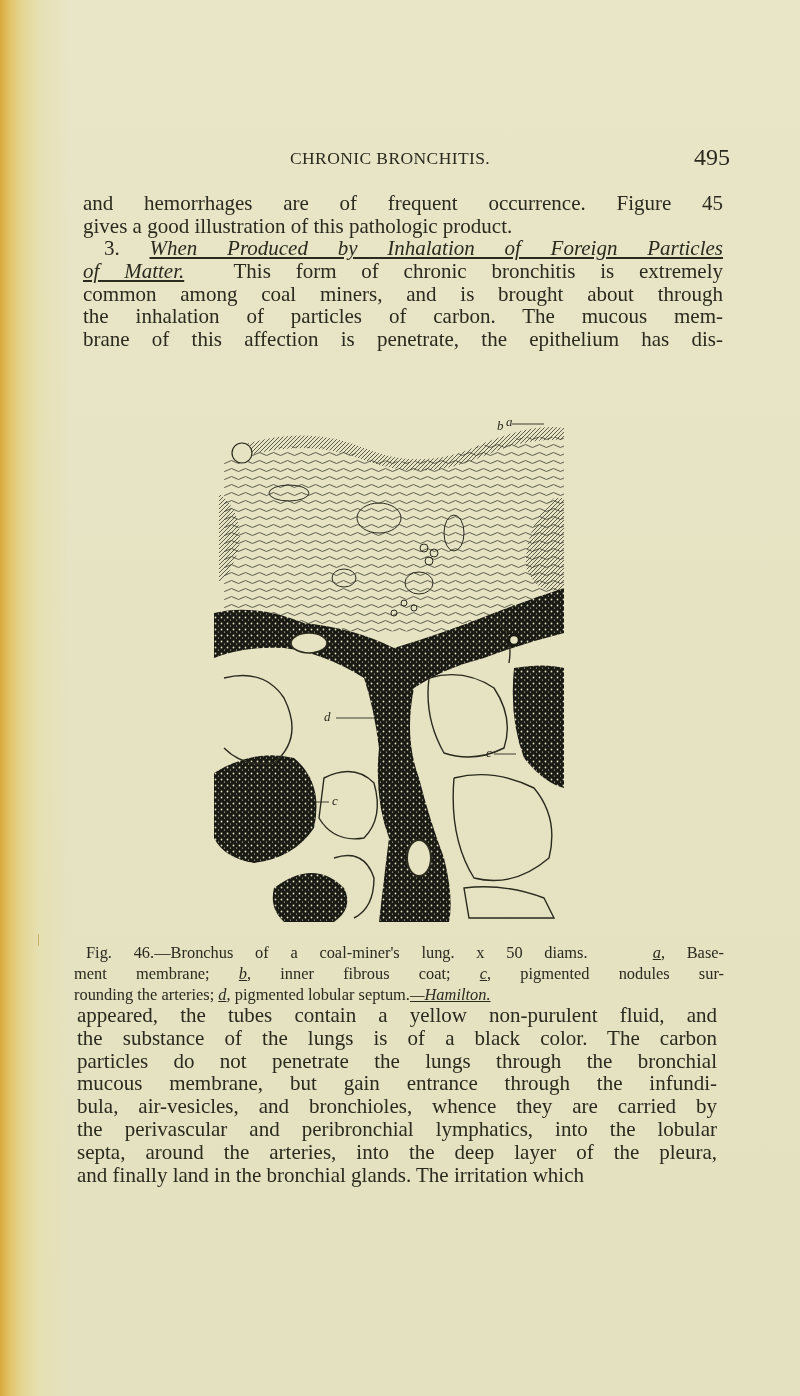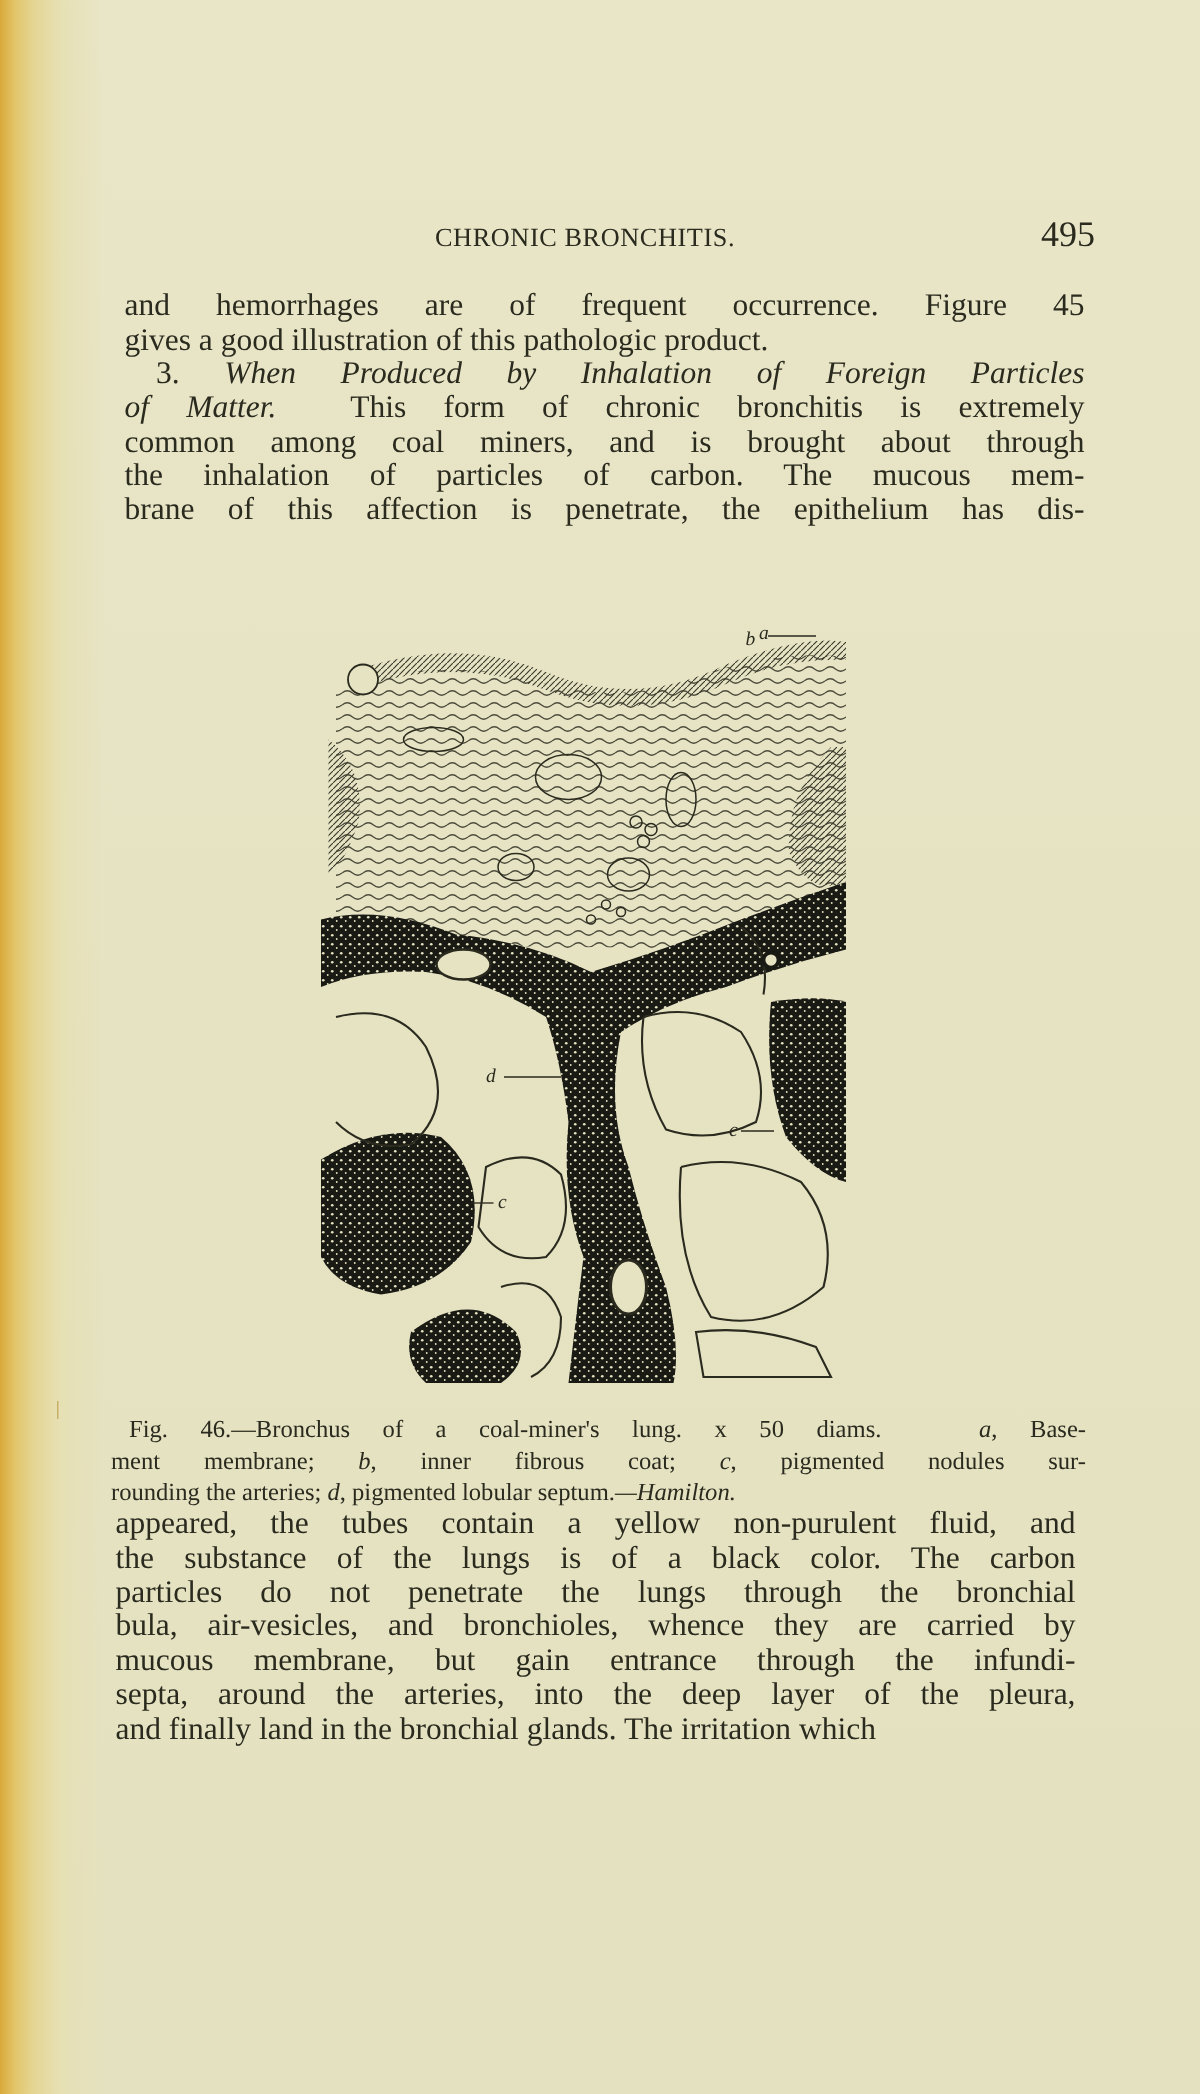--- a/index.html
+++ b/index.html
@@ -31,21 +31,21 @@
     font-size: 21px; line-height: 22.8px;
     text-align: justify; text-align-last: justify;
     margin: 4px;
   }
   .para .line { display: block; white-space: nowrap; text-align: justify; text-align-last: justify; }
   .para .line.last { text-align-last: left; }
   .p1 { top: 188px; }
   .p2 { top: 233px; }
   .p3 { top: 1000px; left: 73px; width: 640px; }
   .indent { display: inline-block; width: 21px; }
-  em { font-style: italic; }
+  em { font-style: italic; text-decoration: underline; }
   .figure {
     position: absolute; left: 214px; top: 418px; width: 358px; height: 504px;
   }
   .figure svg { width: 100%; height: 100%; display: block; }
   .caption {
     position: absolute; left: 62px; top: 930px; width: 650px;
     font-size: 16.4px; line-height: 21px;
     margin: 12px;
   }
   .caption .line { display: block; white-space: nowrap; text-align: justify; text-align-last: justify; }
@@ -155,17 +155,18 @@
 <div class="caption">
   <span class="line first"><span>Fig. 46.—Bronchus of a coal-miner's lung.   x 50 diams.</span> &nbsp; <em>a</em><span>, Base-</span></span>
   <span class="line"><span>ment membrane;</span> <em>b</em><span>, inner fibrous coat;</span> <em>c</em><span>, pigmented nodules sur-</span></span>
   <span class="line last"><span>rounding the arteries;</span> <em>d</em><span>, pigmented lobular septum.</span><em>—Hamilton.</em></span>
 </div>
 
 <div class="para p3">
   <span class="line">appeared, the tubes contain a yellow non-purulent fluid, and</span>
   <span class="line">the substance of the lungs is of a black color. The carbon</span>
   <span class="line">particles do not penetrate the lungs through the bronchial</span>
+  <span class="line">mucous membrane, but gain entrance through the infundi-</span>
   <span class="line">bula, air-vesicles, and bronchioles, whence they are carried by</span>
-  <span class="line">mucous membrane, but gain entrance through the infundi-</span>
+  <span class="line">the perivascular and peribronchial lymphatics, into the lobular</span>
   <span class="line">septa, around the arteries, into the deep layer of the pleura,</span>
   <span class="line last">and finally land in the bronchial glands. The irritation which</span>
 </div>
 
 </body></html>

